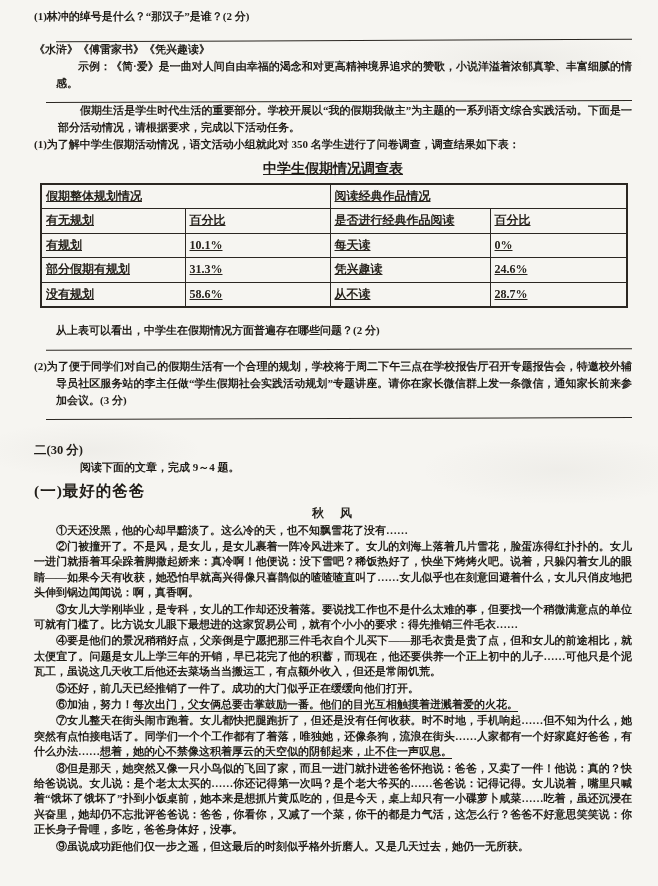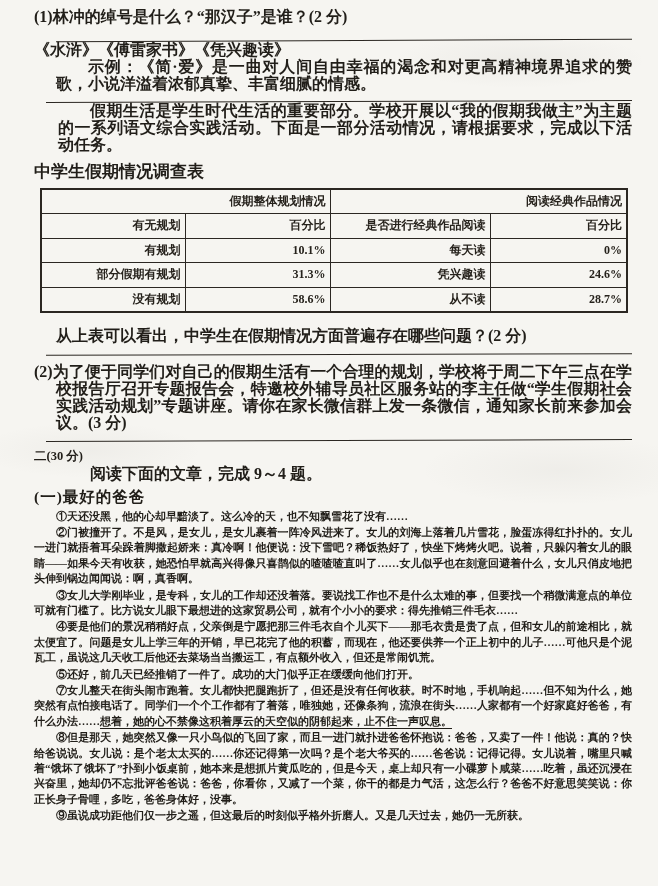--- a/index.html
+++ b/index.html
@@ -14,44 +14,44 @@
     background:
       radial-gradient(ellipse 180px 40px at 520px 60px, rgba(120,115,105,.07), transparent 70%),
       radial-gradient(ellipse 200px 50px at 560px 470px, rgba(120,115,105,.06), transparent 70%),
       radial-gradient(ellipse 160px 40px at 90px 450px, rgba(120,115,105,.06), transparent 70%),
       #f6f5f1;
     color:#211e19;
     overflow:hidden;
     padding:8px 26px 0 34px;
   }
   
-  .q { font-size:16px; line-height:17px; font-weight:700; text-align:justify; }
+  .q { font-size:11px; line-height:17px; font-weight:700; text-align:justify; }
   .hang { padding-left:22px; text-indent:-22px; }
   .indent2 { text-indent:2em;margin-left:24px; }
   .ml22 { margin-left:22px; }
   .ans-line { border-bottom:1.6px solid #2b2722; height:0; }
   .ans-line.r1 { margin:15px 0 0 22px; transform:rotate(-0.25deg); }
   .ans-line.r2 { margin:9px 0 0 12px;  transform:rotate(-0.2deg); }
   .ans-line.r3 { margin:10px 0 0 12px; transform:rotate(-0.15deg); }
   .ans-line.r4 { margin:9px 0 0 12px;  transform:rotate(-0.2deg); }
   .gap4 { margin-top:4px; } .gap6 { margin-top:14px; } .gap8 { margin-top:8px; }
   
-  .tbl-title { font-size:17px; font-weight:700; margin-top:7px; }
+  .tbl-title { font-size:14px; font-weight:700; text-align:center; margin-top:7px;text-decoration:underline; }
   table.survey {
     border-collapse:collapse; margin:5px 0 0 6px;
     font-size:12px; font-weight:700; color:#26221c;
   }
   table.survey th, table.survey td {
-    border:1px solid #2b2722; text-align:right; font-weight:700;
-    height:24.5px; padding:0 4px;
+    border:1px solid #2b2722; text-align:left; font-weight:700;
+    height:24.5px; padding:0 4px;text-decoration:underline;
   }
   table.survey { border:2px solid #2b2722; }
   .c1{width:144px} .c2{width:145px} .c3{width:160px} .c4{width:137px}
   
-  .part2-head { font-size:12.5px; font-weight:700; margin-top:7px; }
+  .part2-head { font-size:12.5px; font-weight:700; margin-top:23px; }
   .essay-title { text-align:left; font-size:15.5px; font-weight:700; margin-top:5px; letter-spacing:1px; }
   .essay-author { text-align:center; font-size:12px; font-weight:700; margin-top:3px; letter-spacing:2px; }
   .essay p {
     font-size:11px; line-height:15.4px; font-weight:600;
     text-indent:2em; text-align:justify; margin-top:1px;
   }
   .u { text-decoration:underline; text-underline-offset:2.5px; }
 </style>
 </head>
 <body>
@@ -59,20 +59,21 @@
 <div class="page">
 
   <div class="q">(1)林冲的绰号是什么？“那汉子”是谁？(2 分)</div>
   <div class="ans-line r1"></div>
 
   <div class="q">《水浒》《傅雷家书》《凭兴趣读》</div>
   <div class="q ml22 indent2">示例：《简·爱》是一曲对人间自由幸福的渴念和对更高精神境界追求的赞歌，小说洋溢着浓郁真挚、丰富细腻的情感。</div>
   <div class="ans-line r2"></div>
 
   <div class="q indent2">假期生活是学生时代生活的重要部分。学校开展以“我的假期我做主”为主题的一系列语文综合实践活动。下面是一部分活动情况，请根据要求，完成以下活动任务。</div>
+  <div class="q">(1)为了解中学生假期活动情况，语文活动小组就此对 350 名学生进行了问卷调查，调查结果如下表：</div>
 
   <div class="tbl-title">中学生假期情况调查表</div>
   <table class="survey">
     <thead>
       <tr>
         <th colspan="2">假期整体规划情况</th>
         <th colspan="2">阅读经典作品情况</th>
       </tr>
       <tr>
         <th class="c1">有无规划</th>
@@ -105,26 +106,28 @@
 
   <div class="q ml22 gap6">从上表可以看出，中学生在假期情况方面普遍存在哪些问题？(2 分)</div>
   <div class="ans-line r3"></div>
 
   <div class="q hang gap8">(2)为了便于同学们对自己的假期生活有一个合理的规划，学校将于周二下午三点在学校报告厅召开专题报告会，特邀校外辅导员社区服务站的李主任做“学生假期社会实践活动规划”专题讲座。请你在家长微信群上发一条微信，通知家长前来参加会议。(3 分)</div>
   <div class="ans-line r4"></div>
 
   <div class="part2-head">二(30 分)</div>
   <div class="q indent2">阅读下面的文章，完成 9～4 题。</div>
   <div class="essay-title">(一)最好的爸爸</div>
+  <div class="essay-author">秋　风</div>
 
   <div class="essay">
     <p><span>①天还没黑，他的心却早黯淡了。这么冷的天，也不知飘雪花了没有……</span><span class="u"></span></p>
     <p><span>②门被撞开了。不是风，是女儿，是女儿裹着一阵冷风进来了。女儿的刘海上落着几片雪花，脸蛋冻得红扑扑的。女儿一进门就捂着耳朵跺着脚撒起娇来：真冷啊！他便说：没下雪吧？稀饭热好了，快坐下烤烤火吧。说着，只躲闪着女儿的眼睛——如果今天有收获，她恐怕早就高兴得像只喜鹊似的喳喳喳直叫了……女儿似乎也在刻意回避着什么，女儿只俏皮地把头伸到锅边闻闻说：啊，真香啊。</span><span class="u"></span></p>
     <p><span>③女儿大学刚毕业，是专科，女儿的工作却还没着落。要说找工作也不是什么太难的事，但要找一个稍微满意点的单位可就有门槛了。比方说女儿眼下最想进的这家贸易公司，就有个小小的要求：得先推销三件毛衣……</span><span class="u"></span></p>
     <p><span>④要是他们的景况稍稍好点，父亲倒是宁愿把那三件毛衣自个儿买下——那毛衣贵是贵了点，但和女儿的前途相比，就太便宜了。问题是女儿上学三年的开销，早已花完了他的积蓄，而现在，他还要供养一个正上初中的儿子……可他只是个泥瓦工，虽说这几天收工后他还去菜场当当搬运工，有点额外收入，但还是常闹饥荒。</span><span class="u"></span></p>
     <p><span>⑤还好，前几天已经推销了一件了。成功的大门似乎正在缓缓向他们打开。</span><span class="u"></span></p>
+    <p><span>⑥加油，努力！</span><span class="u">每次出门，父女俩总要击掌鼓励一番。他们的目光互相触摸着迸溅着爱的火花。</span></p>
     <p><span>⑦女儿整天在街头闹市跑着。女儿都快把腿跑折了，但还是没有任何收获。时不时地，手机响起……但不知为什么，她突然有点怕接电话了。同学们一个个工作都有了着落，唯独她，还像条狗，流浪在街头……人家都有一个好家庭好爸爸，有什么办法……</span><span class="u">想着，她的心不禁像这积着厚云的天空似的阴郁起来，止不住一声叹息。</span></p>
     <p><span>⑧但是那天，她突然又像一只小鸟似的飞回了家，而且一进门就扑进爸爸怀抱说：爸爸，又卖了一件！他说：真的？快给爸说说。女儿说：是个老太太买的……你还记得第一次吗？是个老大爷买的……爸爸说：记得记得。女儿说着，嘴里只喊着“饿坏了饿坏了”扑到小饭桌前，她本来是想抓片黄瓜吃的，但是今天，桌上却只有一小碟萝卜咸菜……吃着，虽还沉浸在兴奋里，她却仍不忘批评爸爸说：爸爸，你看你，又减了一个菜，你干的都是力气活，这怎么行？爸爸不好意思笑笑说：你正长身子骨哩，多吃，爸爸身体好，没事。</span><span class="u"></span></p>
     <p><span>⑨虽说成功距他们仅一步之遥，但这最后的时刻似乎格外折磨人。又是几天过去，她仍一无所获。</span><span class="u"></span></p>
 
   </div>
 
 </div>
 
 </body></html>

